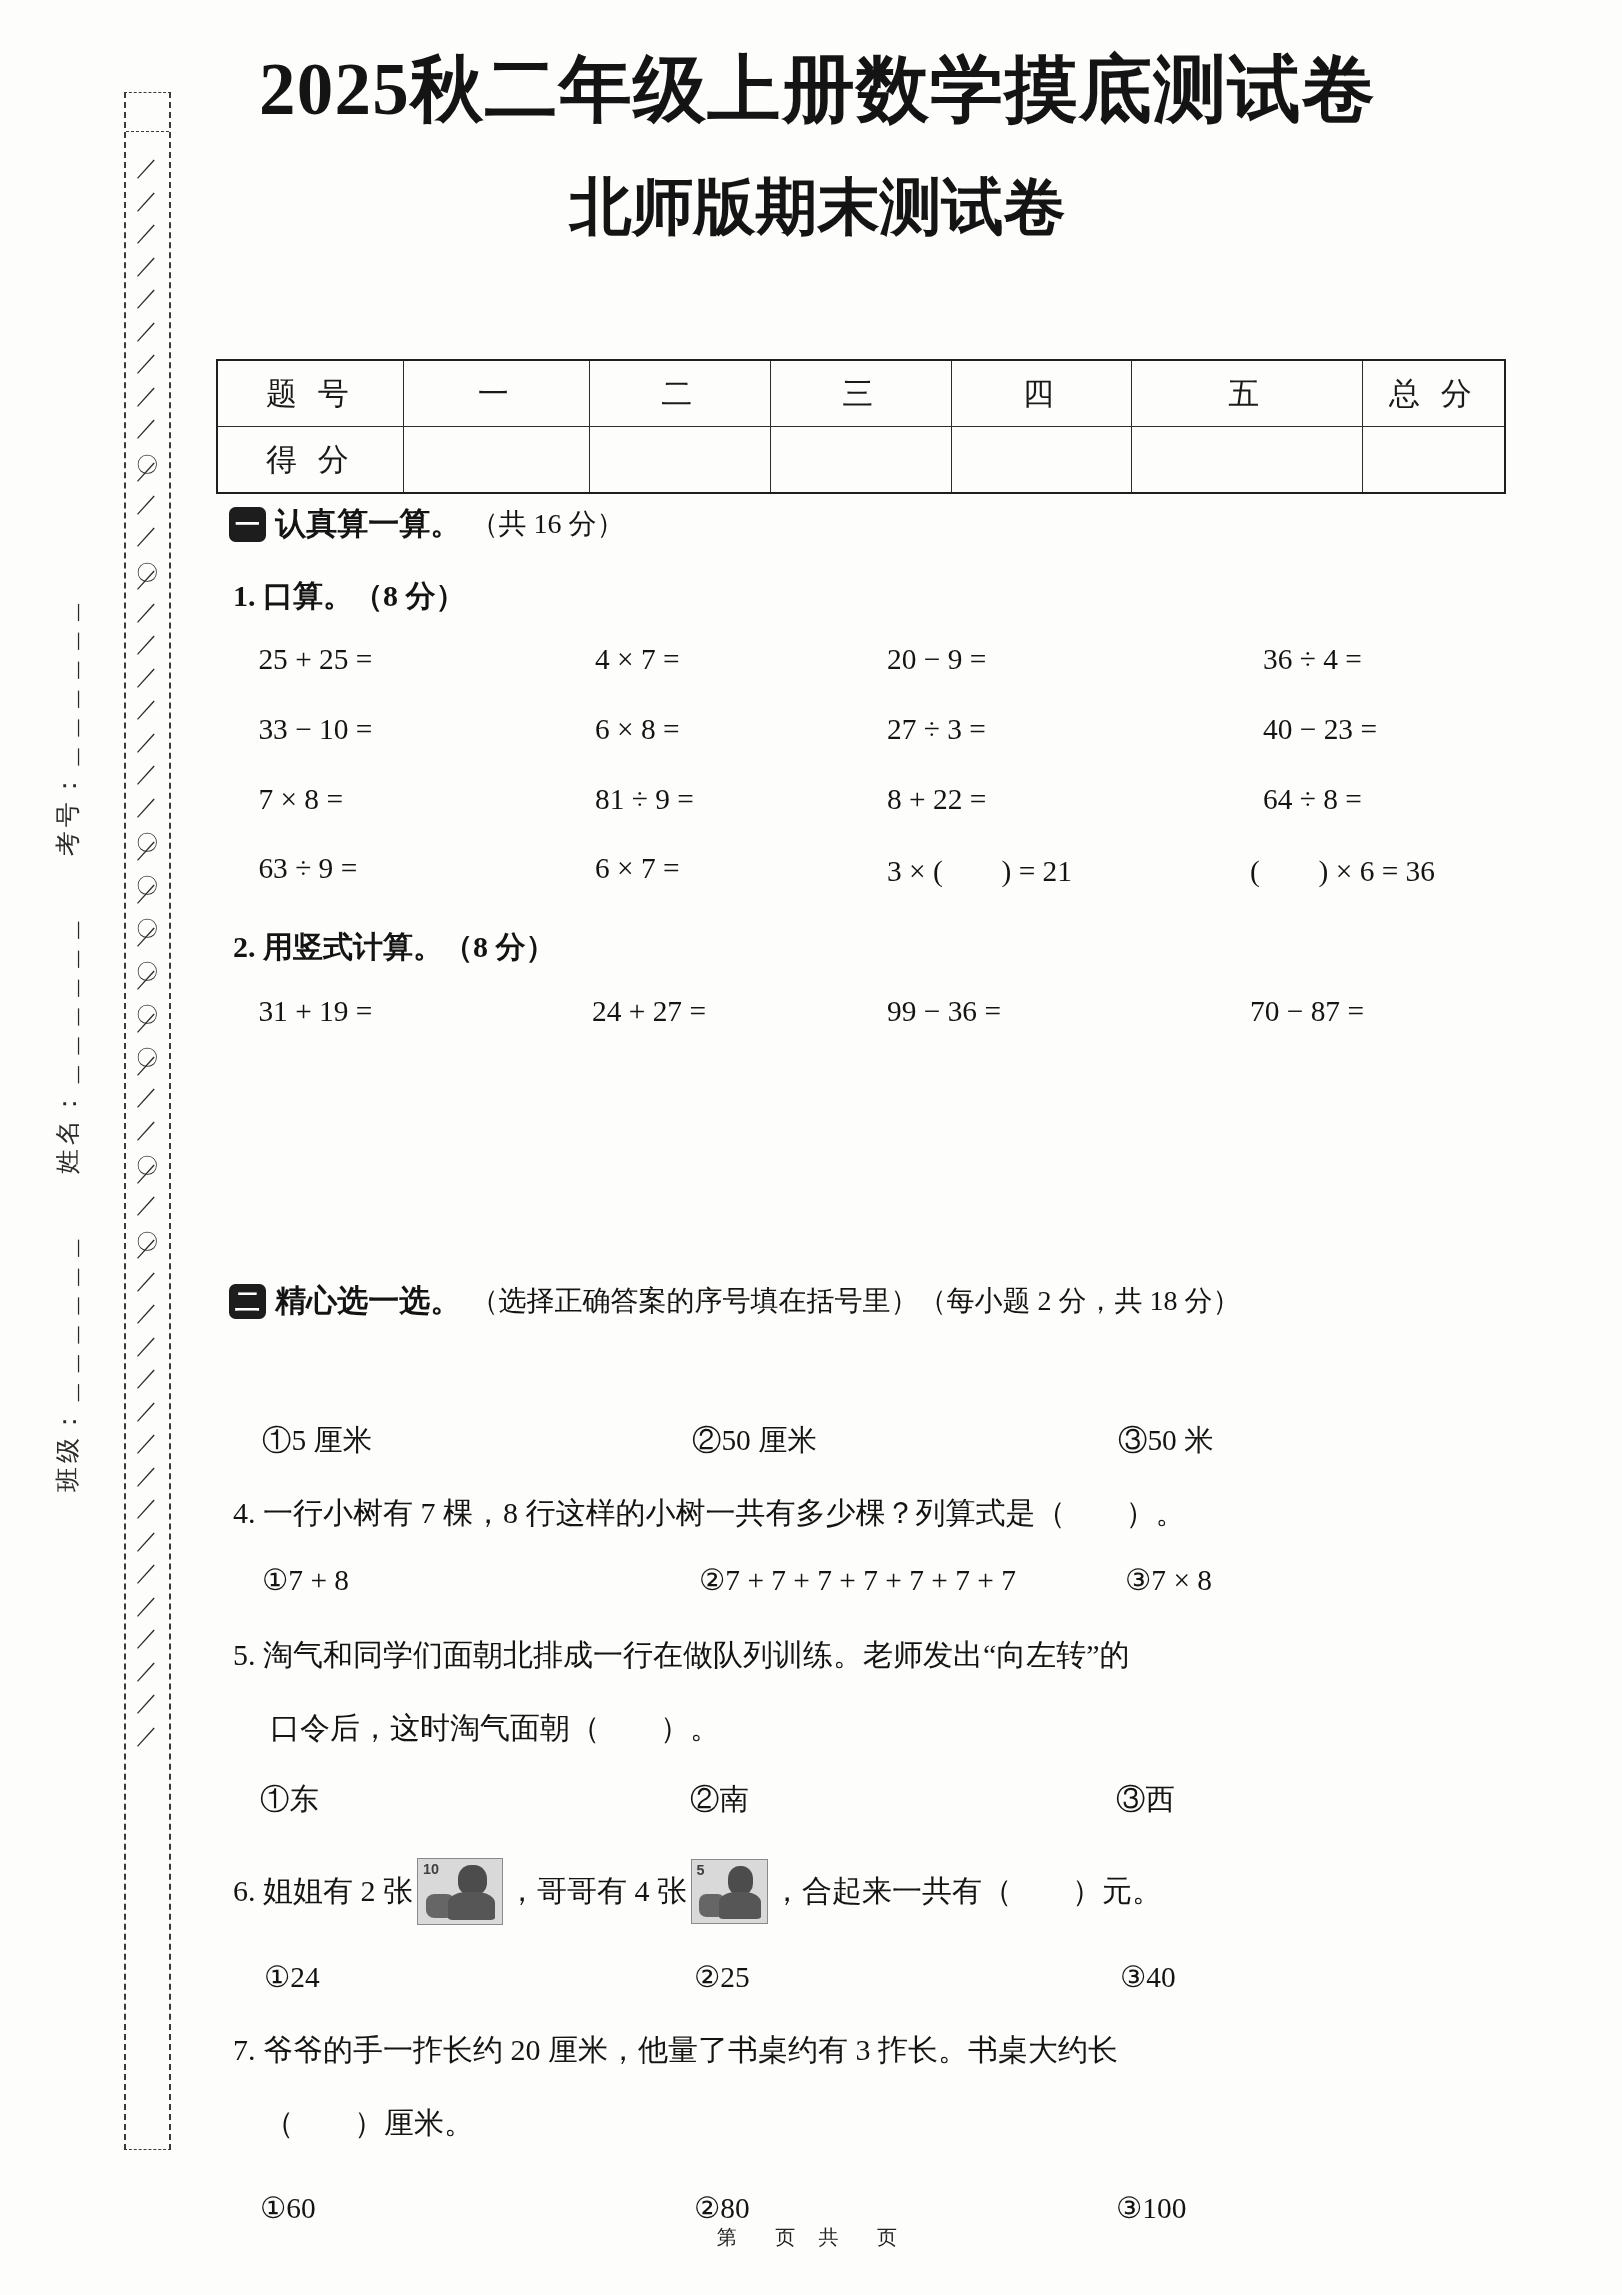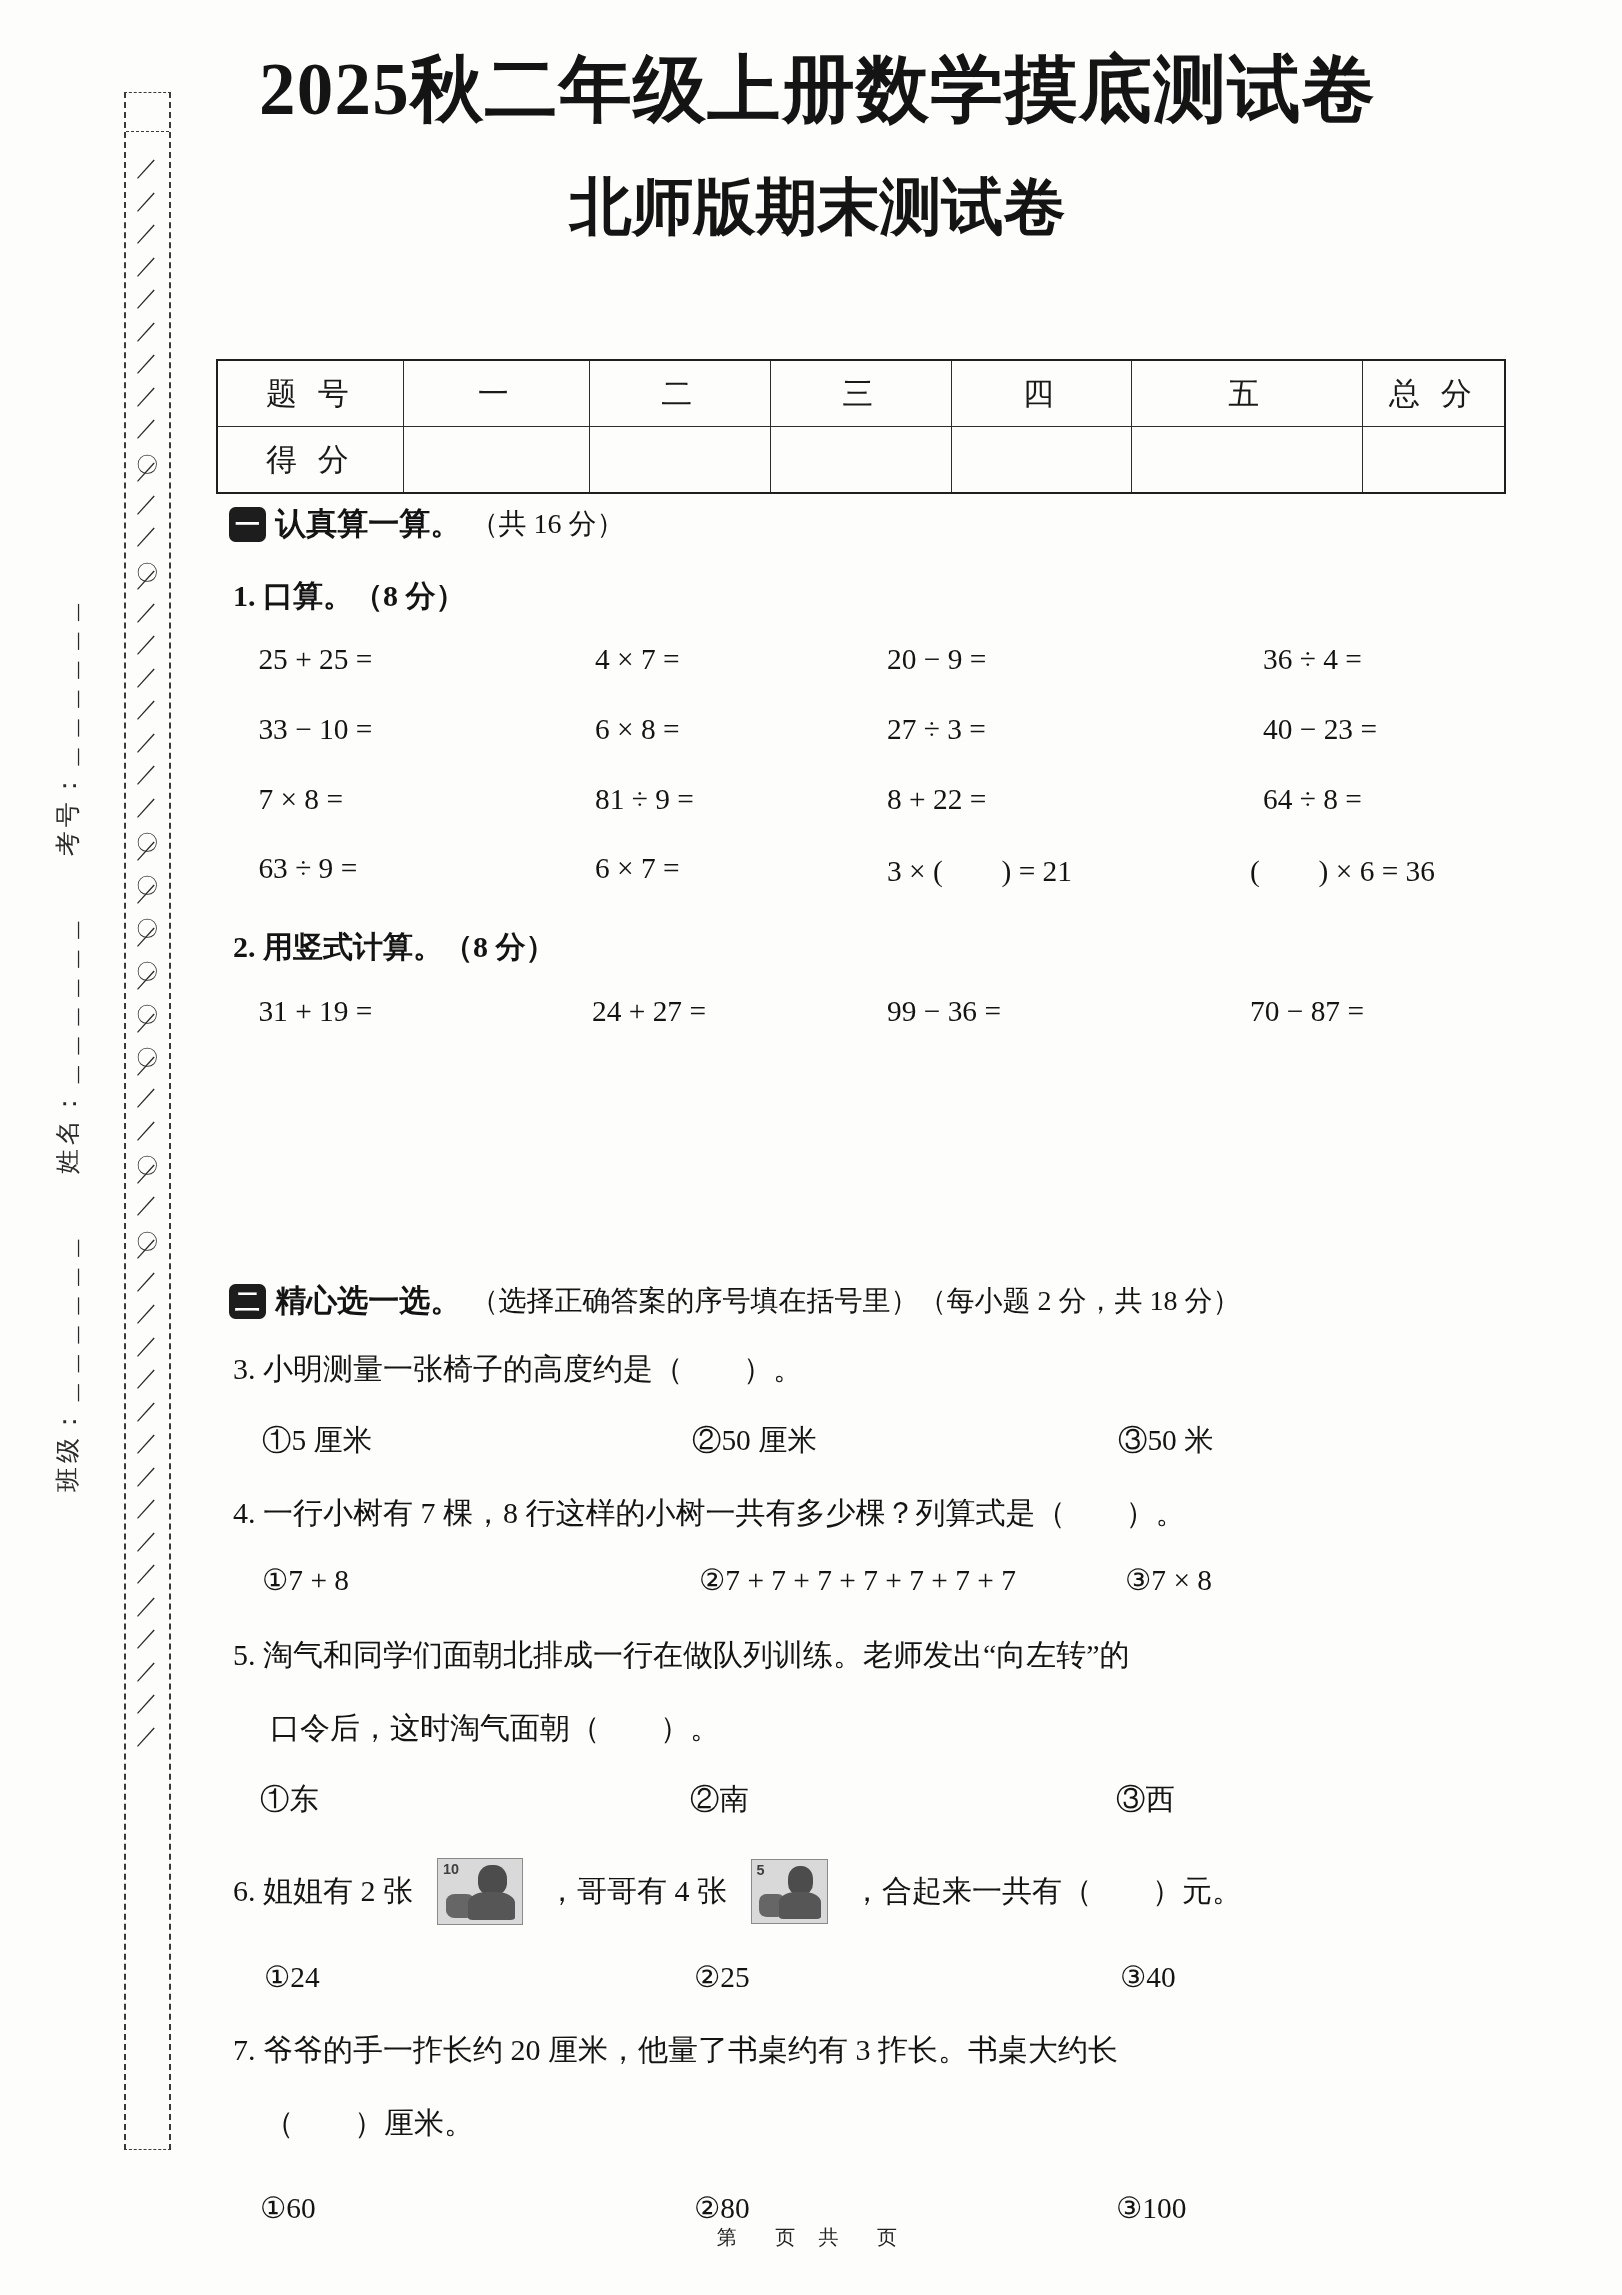--- a/index.html
+++ b/index.html
@@ -55,21 +55,21 @@
   .row { position:absolute; left:0; width:1302px; height:39px; }
   .row > span { position:absolute; white-space:nowrap; }
   .banknote {
     position:relative; display:inline-block; background:#d9d9d9; border:1.3px solid #8a8a8a;
     overflow:hidden; vertical-align:middle; flex:0 0 auto;
   }
   .bn-head  { position:absolute; right:18%; top:10%; width:34%; height:46%; background:#4c4c4c; border-radius:45% 45% 40% 40%; }
   .bn-body  { position:absolute; right:8%; bottom:6%; width:56%; height:42%; background:#565656; border-radius:40% 40% 10% 10%; }
   .bn-blob  { position:absolute; left:10%; bottom:8%; width:34%; height:38%; background:#666666; border-radius:30%; }
   .bn-num   { position:absolute; left:6%; top:4%; font-size:14.4px; color:#404040; font-weight:700; font-family:"Liberation Sans",sans-serif; }
-  .q6row { display:flex; align-items:center; gap:24px; }
+  .q6row { display:flex; align-items:center; gap:4px; }
   .footer { position:absolute; left:0; top:2224px; width:1623px; text-align:center; font-size:20px; letter-spacing:9.2px; color:#222; }
 </style>
 </head>
 <body>
 
 <div class="page">
 
   <div class="strip">
     <div class="strip-cap"></div>
     <div class="strip-text">／／／／／／／／／〇／／／〇／／／／／／／／〇／〇／〇／〇／〇／〇／／／〇／／〇／／／／／／／／／／／／／／／／</div>
@@ -147,21 +147,20 @@
       <span style="left:658px">99 − 36 =</span>
       <span style="left:1021px">70 − 87 =</span>
     </div>
 
     <div class="abs sec-head" style="top:1280px; left:0;">
       <span class="badge">二</span>
       <span>精心选一选。</span>
       <span class="sec-note">（选择正确答案的序号填在括号里）（每小题 2 分，共 18 分）</span>
     </div>
 
-    <div class="abs q-text" style="top:1349px; left:3.9px;">3. 小明测量一张椅子的高度约是（　　）。</div>
     <div class="row" style="top:1421px;">
       <span style="left:33px">①5 厘米</span>
       <span style="left:463px">②50 厘米</span>
       <span style="left:889px">③50 米</span>
     </div>
 
     <div class="abs q-text" style="top:1493px; left:3.9px;">4. 一行小树有 7 棵，8 行这样的小树一共有多少棵？列算式是（　　）。</div>
     <div class="row" style="top:1563px;">
       <span style="left:33px">①7 + 8</span>
       <span style="left:470px">②7 + 7 + 7 + 7 + 7 + 7 + 7</span>

